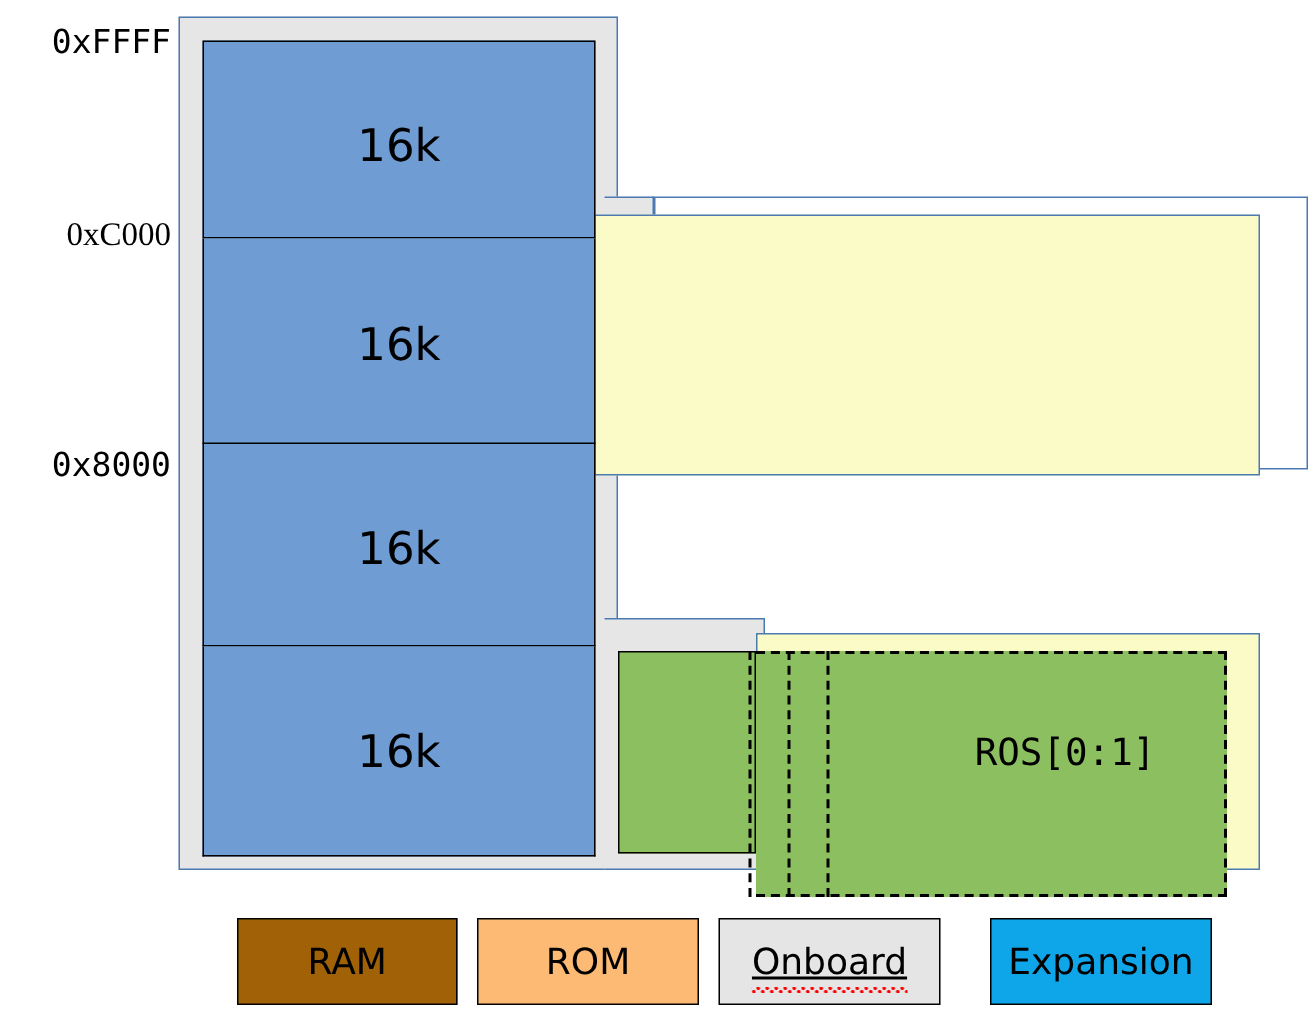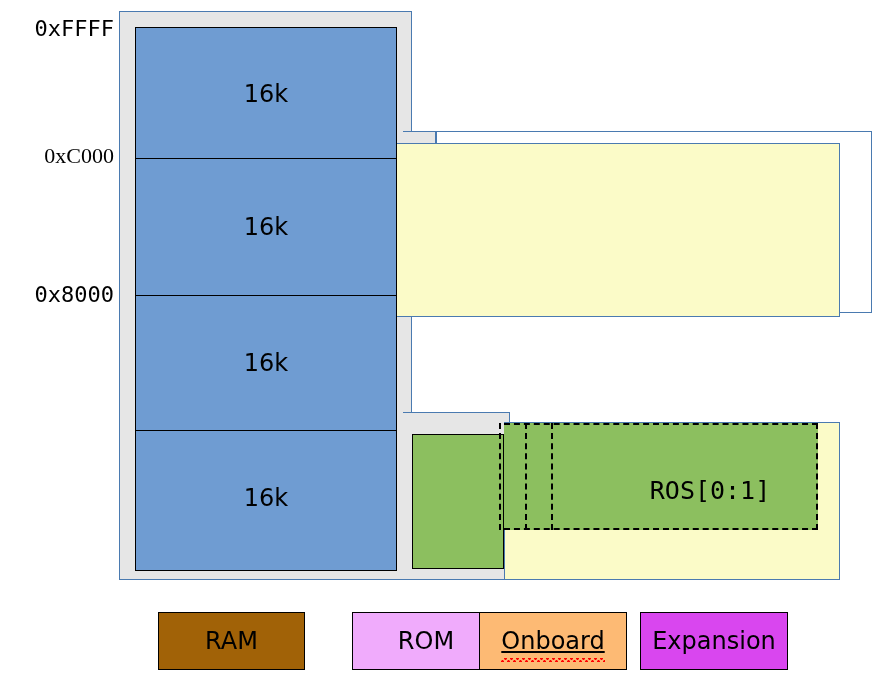--- a/index.html
+++ b/index.html
@@ -74,21 +74,21 @@
   .blk-label {
     position: absolute;
     left: 0;
     right: 0;
     text-align: center;
     color: #000000;
     pointer-events: none;
   }
   .label-16k {
     font-family: "DejaVu Sans", sans-serif;
-    font-size: 24px;
+    font-size: 30px;
   }
   .label-mono {
     font-family: "DejaVu Sans Mono", monospace;
     font-size: 25px;
   }
 
   
   .legend-item {
     border: 1px solid #000000;
     display: flex;
@@ -112,32 +112,32 @@
     left: 0; right: 0;
     bottom: -7px;
     height: 4px;
     background-image:
       radial-gradient(circle at 1.5px 3.2px, #ff0000 1.1px, rgba(255,0,0,0) 1.3px),
       radial-gradient(circle at 4.5px 0.8px, #ff0000 1.1px, rgba(255,0,0,0) 1.3px);
     background-size: 6px 4px;
     background-repeat: repeat-x;
   }
   .lg-ram { background: #a16207; }
-  .lg-rom { background: #f0abfc; margin-left: 34px; }
-  .lg-onb { background: #fdba74; }
-  .lg-exp { background: #d946ef; }
+  .lg-rom { background: #fdba74; }
+  .lg-onb { background: #e5e5e5; }
+  .lg-exp { background: #0ea5e9; margin-left: 20px; }
 </style>
 </head>
 <body>
 
 <div id="diagram">
 
   <div class="abs addr" style="top:18px;">0xFFFF</div>
   <div class="abs addr" style="top:145px;font-family:Liberation Serif, serif;">0xC000</div>
-  <div class="abs addr" style="top:284px;">0x8000</div>
+  <div class="abs addr" style="top:300px;">0x8000</div>
 
   <div class="abs onboard-box" style="left:119px; top:11px; width:293px; height:569px;"></div>
 
   <div class="abs onboard-box" style="left:403px; top:412px; width:107px; height:168px; border-left:none;"></div>
 
   <div class="abs onboard-box" style="left:403px; top:131px; width:33px; height:26px; border-left:none;"></div>
 
   <div class="abs white-gap" style="left:436px; top:131px; width:436px; height:182px;"></div>
 
   <div class="abs expansion-box" style="left:396px; top:143px; width:444px; height:174px;"></div>
@@ -156,21 +156,21 @@
     <div class="blk-label label-16k" style="top:53px;">16k</div>
   </div>
 
   <div class="abs ram-seg" style="left:135px; top:431px; width:262px; height:140px;">
     <div class="blk-label label-16k" style="top:53px;">16k</div>
   </div>
 
 
   <div class="abs rom-solid" style="left:412px; top:434px; width:92px; height:135px;"></div>
 
-  <div class="abs rom-dashed" style="left:504px; top:423px; width:314px; height:107px;">
+  <div class="abs rom-dashed" style="left:504px; top:434px; width:314px; height:164px;">
     <div class="abs divider" style="left:-5px; top:-2px; bottom:-2px;"></div>
     <div class="abs divider" style="left:21px; top:-2px; bottom:-2px;"></div>
     <div class="abs divider" style="left:47px; top:-2px; bottom:-2px;"></div>
     <div class="blk-label label-mono" style="top:51px; left:100px;">ROS[0:1]</div>
   </div>
 
   <div class="abs legend-item lg-ram" style="left:158px; top:612px; width:147px; height:58px;">
     <span class="legend-text">RAM</span>
   </div>
 

